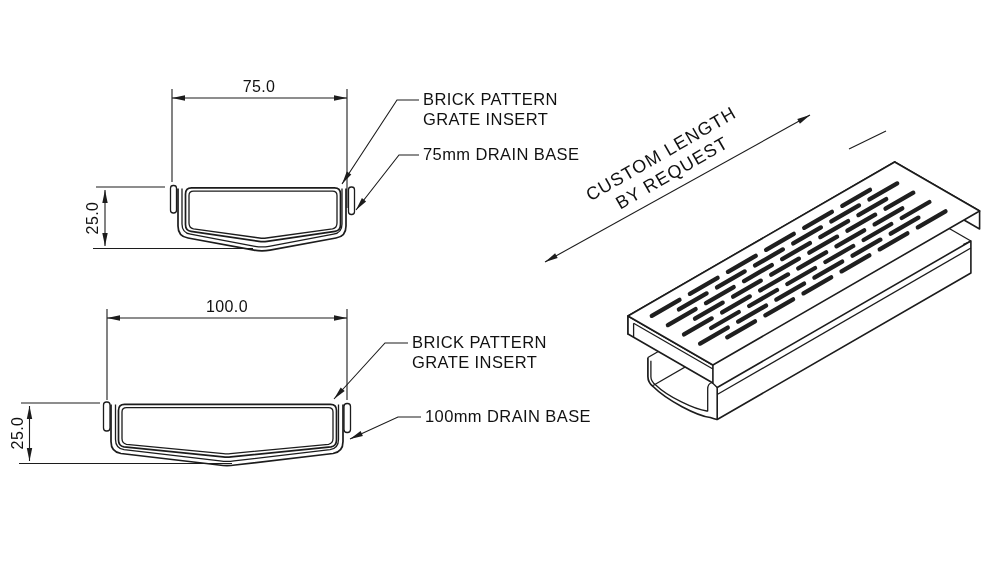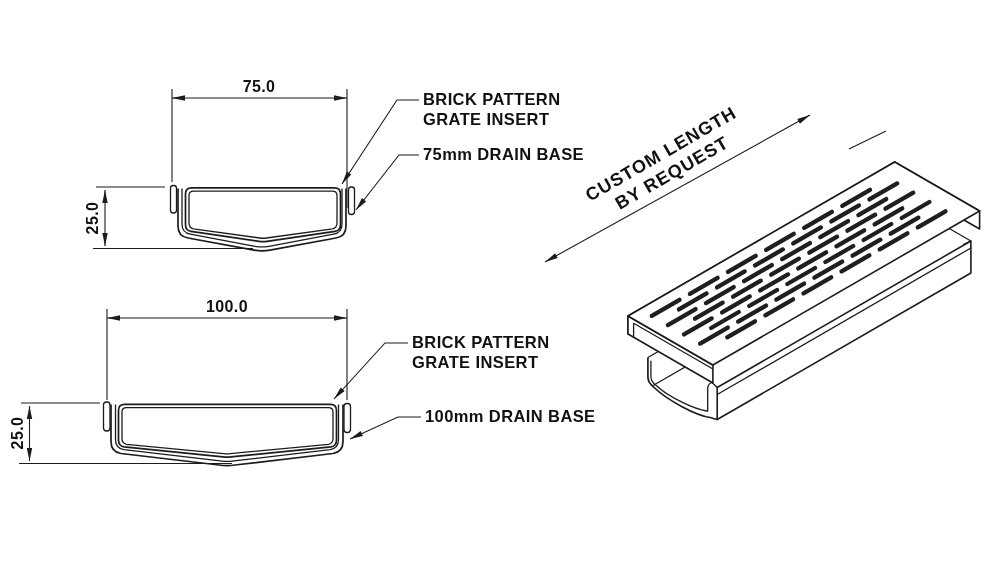--- a/index.html
+++ b/index.html
@@ -1,18 +1,18 @@
 <!DOCTYPE html>
 <html><head>
 <meta charset="utf-8">
 <style>
   html,body{margin:0;padding:0;background:#e8e8e8;}
   .canvas{
     position:relative;width:1000px;height:563px;background:#ffffff;
-    font-family:"Liberation Sans", sans-serif;overflow:hidden;font-weight:bold;
+    font-family:"Liberation Sans", sans-serif;overflow:hidden;
   }
   svg text{fill:#111111;}
   .dim-text{font-size:16px;letter-spacing:0.4px;}
   .label-text{font-size:16.5px;letter-spacing:0.4px;}
   .iso-text{font-size:18px;letter-spacing:1.1px;}
   .thin{stroke:#1c1c1c;stroke-width:1.1;fill:none;}
   .edge{stroke:#1c1c1c;stroke-width:1.7;fill:none;stroke-linejoin:round;}
   .edge2{stroke:#1c1c1c;stroke-width:1.3;fill:none;stroke-linejoin:round;}
   .face{stroke:#1c1c1c;stroke-width:1.6;fill:#ffffff;stroke-linejoin:round;}
 </style>

